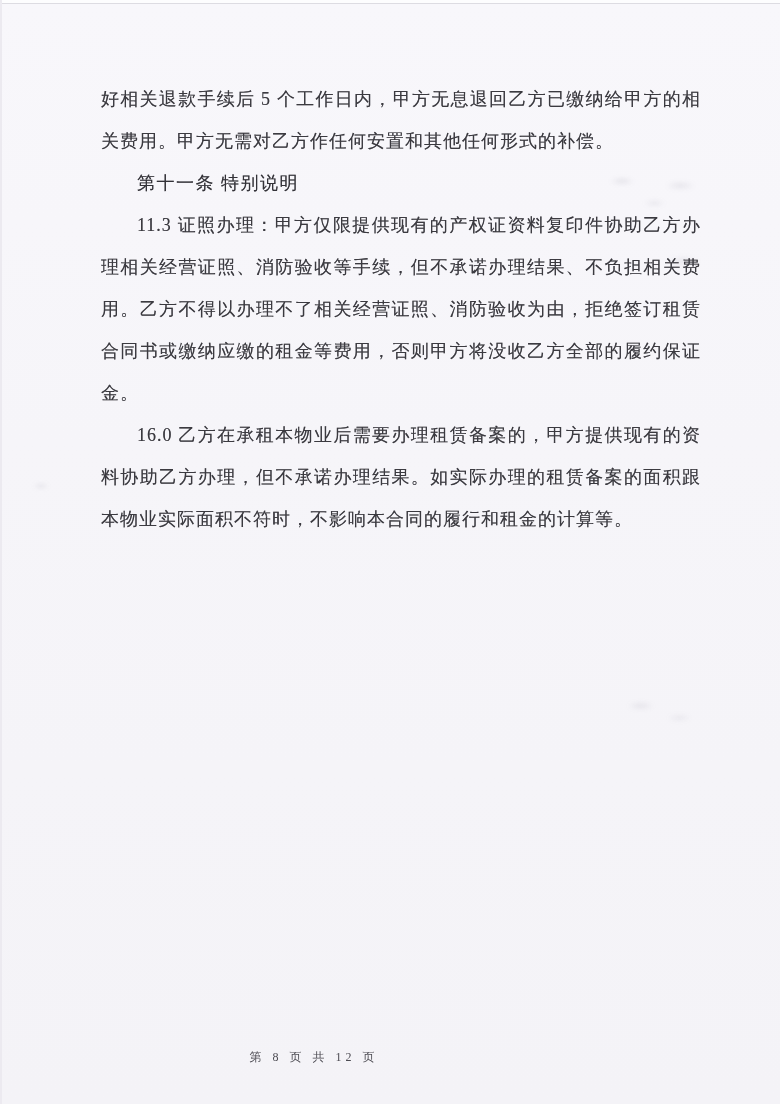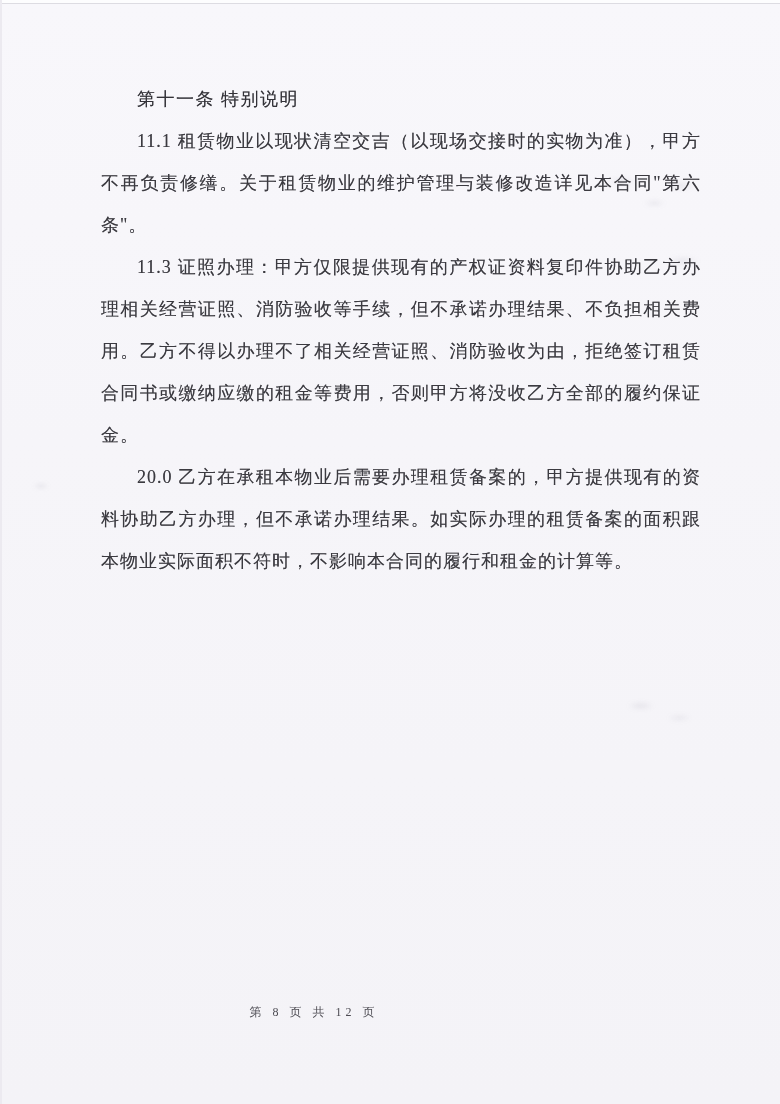--- a/index.html
+++ b/index.html
@@ -53,21 +53,21 @@
     font-size: 18px;
     line-height: 42px;
     font-weight: 400;
     text-indent: 2em;
     color: #333238;
     letter-spacing: 1.5px;
     text-shadow: 0 0 0.6px rgba(51,50,56,0.7);
   }
   .page-footer {
     position: absolute;
-    top: 1004px;
+    top: 1049px;
     left: 0;
     width: 628px;
     text-align: center;
     font-size: 12px;
     letter-spacing: 4px;
     color: #4c4b52;
   }
   .smudge {
     position: absolute;
     pointer-events: none;
@@ -101,22 +101,22 @@
 <div class="scan-page">
   <div class="scan-top-edge"></div>
   <div class="scan-left-edge"></div>
 
   <div class="smudge smudge-1"></div>
   <div class="smudge smudge-2"></div>
   <div class="smudge smudge-3"></div>
   <div class="smudge smudge-4"></div>
 
   <div class="content">
+    <p>好相关退款手续后 5 个工作日内，甲方无息退回乙方已缴纳给甲方的相关费用。甲方无需对乙方作任何安置和其他任何形式的补偿。</p>
 
     <p class="clause-heading">第十一条 特别说明</p>
 
-    <p class="indent">11.1 租赁物业以现状清空交吉（以现场交接时的实物为准），甲方不再负责修缮。关于租赁物业的维护管理与装修改造详见本合同"第六条"。</p>
     <p class="indent">11.3 证照办理：甲方仅限提供现有的产权证资料复印件协助乙方办理相关经营证照、消防验收等手续，但不承诺办理结果、不负担相关费用。乙方不得以办理不了相关经营证照、消防验收为由，拒绝签订租赁合同书或缴纳应缴的租金等费用，否则甲方将没收乙方全部的履约保证金。</p>
-    <p class="indent">20.0 乙方在承租本物业后需要办理租赁备案的，甲方提供现有的资料协助乙方办理，但不承诺办理结果。如实际办理的租赁备案的面积跟本物业实际面积不符时，不影响本合同的履行和租金的计算等。</p>
+    <p class="indent">16.0 乙方在承租本物业后需要办理租赁备案的，甲方提供现有的资料协助乙方办理，但不承诺办理结果。如实际办理的租赁备案的面积跟本物业实际面积不符时，不影响本合同的履行和租金的计算等。</p>
   </div>
 
   <div class="page-footer">第 8 页 共 12 页</div>
 </div>
 
 </body></html>

